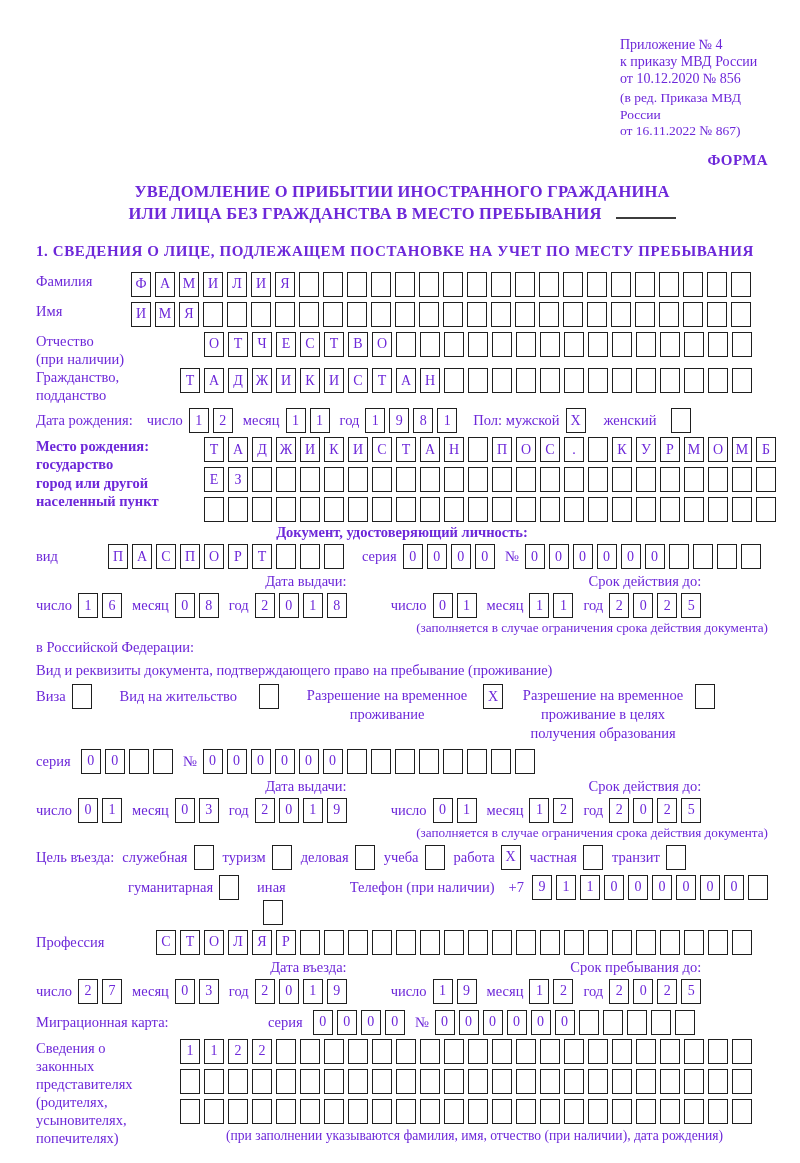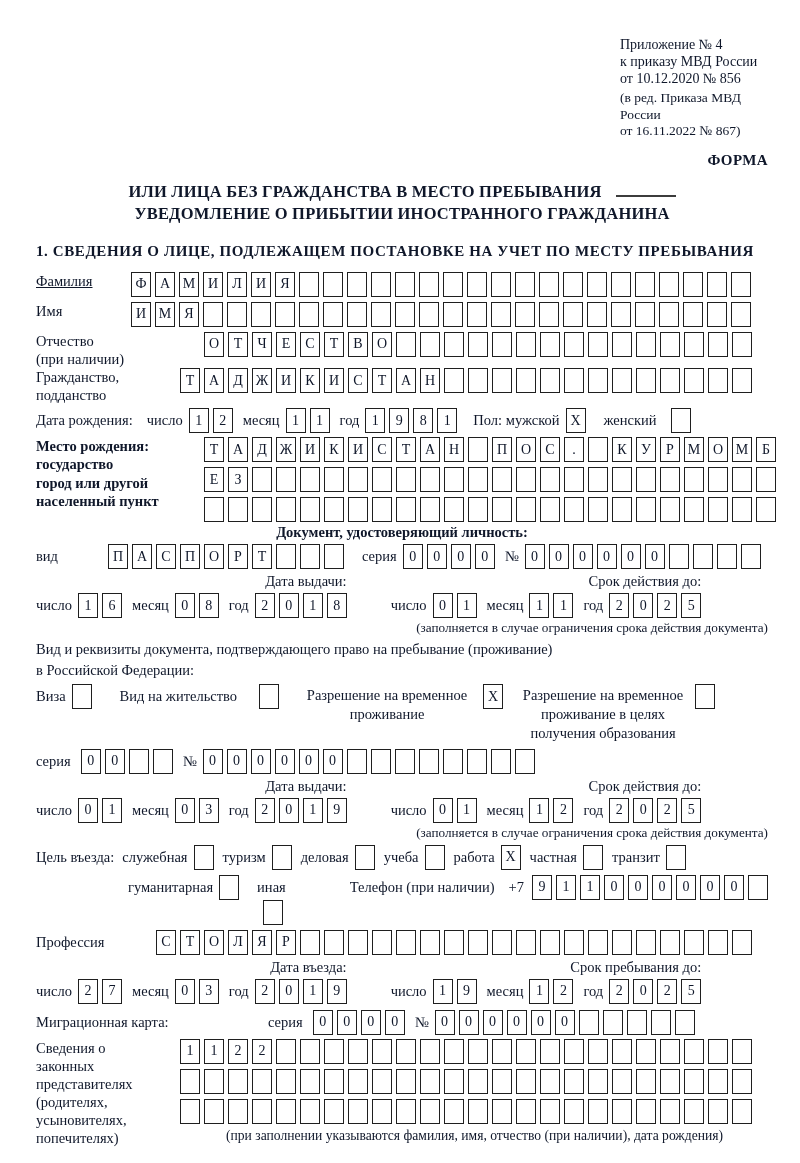--- a/index.html
+++ b/index.html
@@ -1,18 +1,18 @@
 <!DOCTYPE html>
 <html><head>
 <meta charset="utf-8">
 <style>
   html,body{margin:0;padding:0;background:#ffffff;}
   .page{
     width:800px;height:1163px;box-sizing:border-box;overflow:hidden;
-    background:#ffffff;color:#0f172a;position:relative;
+    background:#ffffff;color:#6d28d9;position:relative;
     font-family:"Liberation Serif","DejaVu Serif",serif;font-size:14.5px;
     padding:36px 32px 0 36px;
   }
   
   .hdr{margin-left:584px;line-height:1.22;font-size:14px;}
   .hdr-sub{margin-top:3px;font-size:13.5px;line-height:1.22;}
   .form-label{text-align:right;font-weight:bold;margin-top:12px;font-size:15px;letter-spacing:.4px;}
   
   .title{text-align:center;font-weight:bold;font-size:16.5px;line-height:1.34;margin-top:12px;letter-spacing:.2px;}
   .title-underline{display:inline-block;width:60px;border-bottom:2.2px solid #3c3c3c;margin-left:14px;vertical-align:baseline;}
@@ -65,30 +65,30 @@
     <div>к приказу МВД России</div>
     <div>от 10.12.2020 № 856</div>
     <div class="hdr-sub">
       <div>(в ред. Приказа МВД России</div>
       <div>от 16.11.2022 № 867)</div>
     </div>
   </div>
   <div class="form-label">ФОРМА</div>
 
   <div class="title">
+    <div>УВЕДОМЛЕНИЕ О ПРИБЫТИИ ИНОСТРАННОГО ГРАЖДАНИНА</div>
     <div>
       <span>ИЛИ ЛИЦА БЕЗ ГРАЖДАНСТВА В МЕСТО ПРЕБЫВАНИЯ</span><span class="title-underline"></span>
     </div>
-    <div>УВЕДОМЛЕНИЕ О ПРИБЫТИИ ИНОСТРАННОГО ГРАЖДАНИНА</div>
   </div>
 
   <div class="sec-head">1. СВЕДЕНИЯ О ЛИЦЕ, ПОДЛЕЖАЩЕМ ПОСТАНОВКЕ НА УЧЕТ ПО МЕСТУ ПРЕБЫВАНИЯ</div>
 
   <div class="frow" style="margin-top:12px;">
-    <div class="flabel" style="width:95px;text-decoration:underline;">Фамилия</div>
+    <div class="flabel" style="width:95px;">Фамилия</div>
     <div class="cells">
         <span class="cell">Ф</span>
         <span class="cell">А</span>
         <span class="cell">М</span>
         <span class="cell">И</span>
         <span class="cell">Л</span>
         <span class="cell">И</span>
         <span class="cell">Я</span>
         <span class="cell"></span>
         <span class="cell"></span>
@@ -405,22 +405,22 @@
             <span class="cell">2</span>
             <span class="cell">0</span>
             <span class="cell">2</span>
             <span class="cell">5</span>
           </span>
       </div>
     </div>
     <div class="date-note">(заполняется в случае ограничения срока действия документа)</div>
   </div>
 
+  <div style="margin-top:2px;line-height:1.3;">в Российской Федерации:</div>
   <div style="margin-top:4px;line-height:1.3;">Вид и реквизиты документа, подтверждающего право на пребывание (проживание)</div>
-  <div style="margin-top:2px;line-height:1.3;">в Российской Федерации:</div>
 
   <div class="opts">
     <div class="opt">
       <span class="opt-label">Виза</span>
       <span class="cells">
           <span class="cell"></span>
         </span>
     </div>
     <div class="opt" style="margin-left:28px;">
       <span class="opt-label">Вид на жительство</span>

